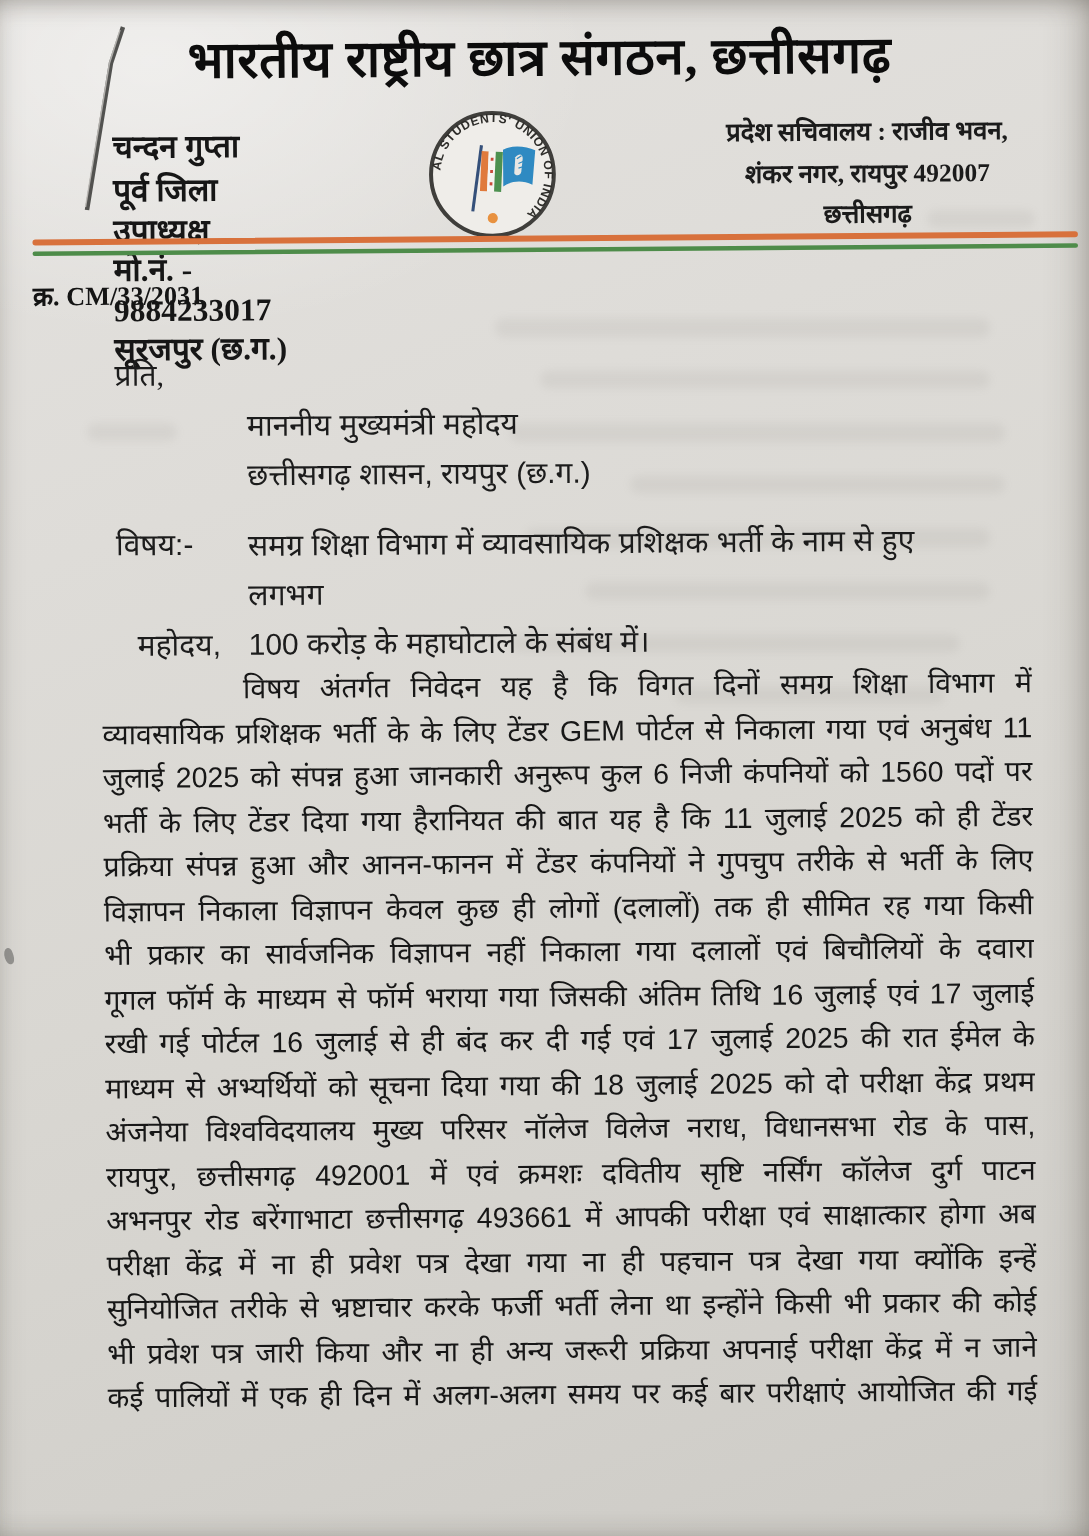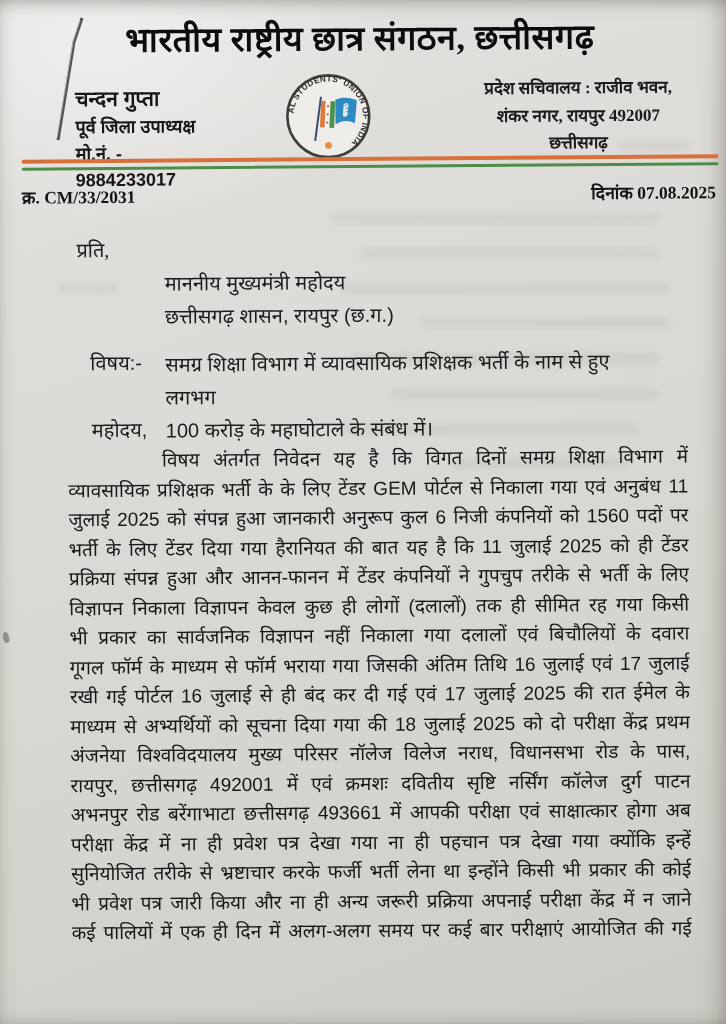--- a/index.html
+++ b/index.html
@@ -30,21 +30,21 @@
     text-align: center;
     font-family: "Liberation Serif", serif;
     font-size: 34px; font-weight: bold; color: #0c0c0c;
     letter-spacing: .5px;
   }
   .sender {
     position: absolute; top: 82px; left: 78px; width: 134px;
     font-weight: bold; color: #161616;
   }
   .sender-name { font-size: 21px; line-height: 30px; }
-  .sender-line { font-size: 18px; line-height: 26.5px; }
+  .sender-line { font-size: 21px; line-height: 26.5px; font-family: Liberation Serif, serif; }
 
   .logo { position: absolute; top: 72px; left: 287px; width: 88px; height: 88px; }
 
   .office {
     position: absolute; top: 76px; left: 448px; width: 266px;
     text-align: center;
     font-family: "Liberation Serif", serif;
     font-weight: bold; font-size: 17px; line-height: 27.5px; color: #1b1b1b;
   }
 
@@ -106,20 +106,21 @@
   <div class="ink-speck"></div>
 
   <div class="tilt">
 
     <div class="org-title">भारतीय राष्ट्रीय छात्र संगठन, छत्तीसगढ़</div>
 
     <div class="sender">
       <div class="sender-name">चन्दन गुप्ता</div>
       <div class="sender-line">पूर्व जिला उपाध्यक्ष</div>
       <div class="sender-line">मो.नं. - 9884233017</div>
+      <div class="sender-line">सूरजपुर (छ.ग.)</div>
     </div>
 
     <svg class="logo" viewBox="0 0 86 86">
       <defs>
         <path id="ringPath" d="M 43,43 m -34,0 a 34,34 0 1 1 68,0 a 34,34 0 1 1 -68,0"></path>
       </defs>
       <circle cx="43" cy="43" r="40" fill="#efede9" stroke="#3f3e3b" stroke-width="2.6"></circle>
       <text font-size="8" font-weight="bold" letter-spacing="0.4" fill="#2e2d2a" font-family="Liberation Sans, sans-serif" text-anchor="middle">
         <textPath href="#ringPath" startOffset="25%">NATIONAL STUDENTS' UNION OF INDIA</textPath>
       </text>
@@ -146,28 +147,27 @@
       <div>छत्तीसगढ़</div>
     </div>
 
     <div class="tricolor">
       <div class="bar-saffron"></div>
       <div class="bar-green"></div>
     </div>
 
     <div class="ref-row">
       <span>क्र. CM/33/2031</span>
-      <span>दिनांक 07.08.2025</span>
     </div>
 
     <div class="plain" style="top:234px; left:78px;font-family:Liberation Serif, serif;">प्रति,</div>
     <div class="plain" style="top:268px; left:166px;">माननीय मुख्यमंत्री महोदय</div>
     <div class="plain" style="top:301px; left:166px;">छत्तीसगढ़ शासन, रायपुर (छ.ग.)</div>
 
-    <div class="plain" style="top:347px; left:91px;">विषय:-</div>
+    <div class="plain" style="top:347px; left:78px;">विषय:-</div>
     <div class="subject-lines">
       <div>समग्र शिक्षा विभाग में व्यावसायिक प्रशिक्षक भर्ती के नाम से हुए लगभग</div>
       <div>100 करोड़ के महाघोटाले के संबंध में।</div>
     </div>
 
     <div class="plain" style="top:414px; left:92px;">महोदय,</div>
 
     <div class="body-block">
       <div class="body-line indent">विषय अंतर्गत निवेदन यह है कि विगत दिनों समग्र शिक्षा विभाग में</div>
       <div class="body-line">व्यावसायिक प्रशिक्षक भर्ती के के लिए टेंडर GEM पोर्टल से निकाला गया एवं अनुबंध 11</div>

